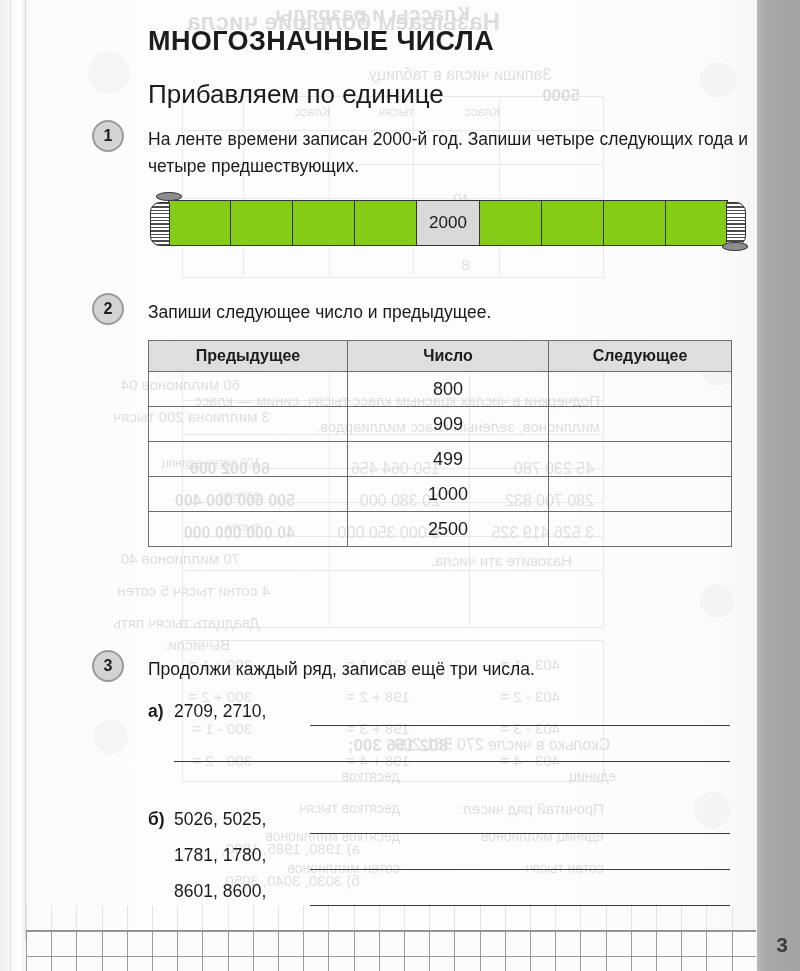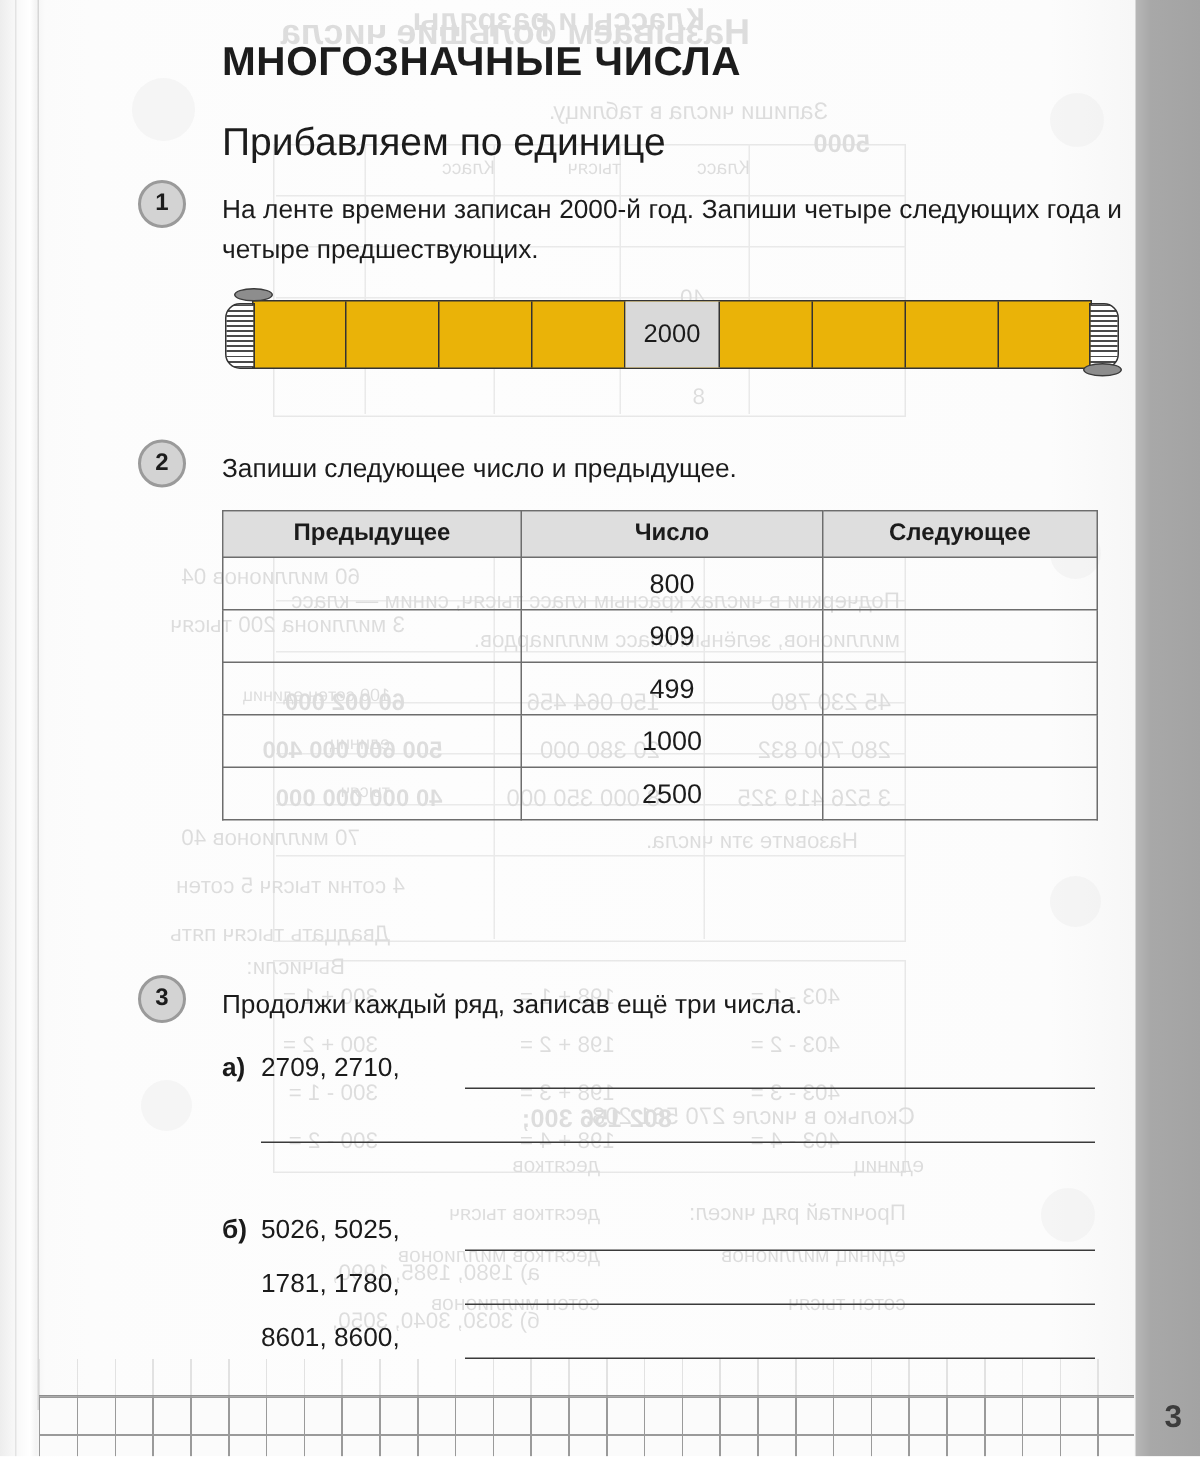--- a/index.html
+++ b/index.html
@@ -136,21 +136,21 @@
     position: absolute;
     left: 148px; top: 192px;
     width: 600px; height: 62px;
   }
   .tape-body {
     position: absolute;
     left: 20px; top: 8px;
     width: 560px; height: 46px;
     border: 1.6px solid #333;
     box-sizing: border-box;
-    background: #eab308;
+    background: #84cc16;
     display: flex;
   }
   .tape-cell {
     flex: 1 1 0;
     border-right: 1.4px solid #333;
     box-sizing: border-box;
     display: flex;
     align-items: center;
     justify-content: center;
     font-size: 17px;

